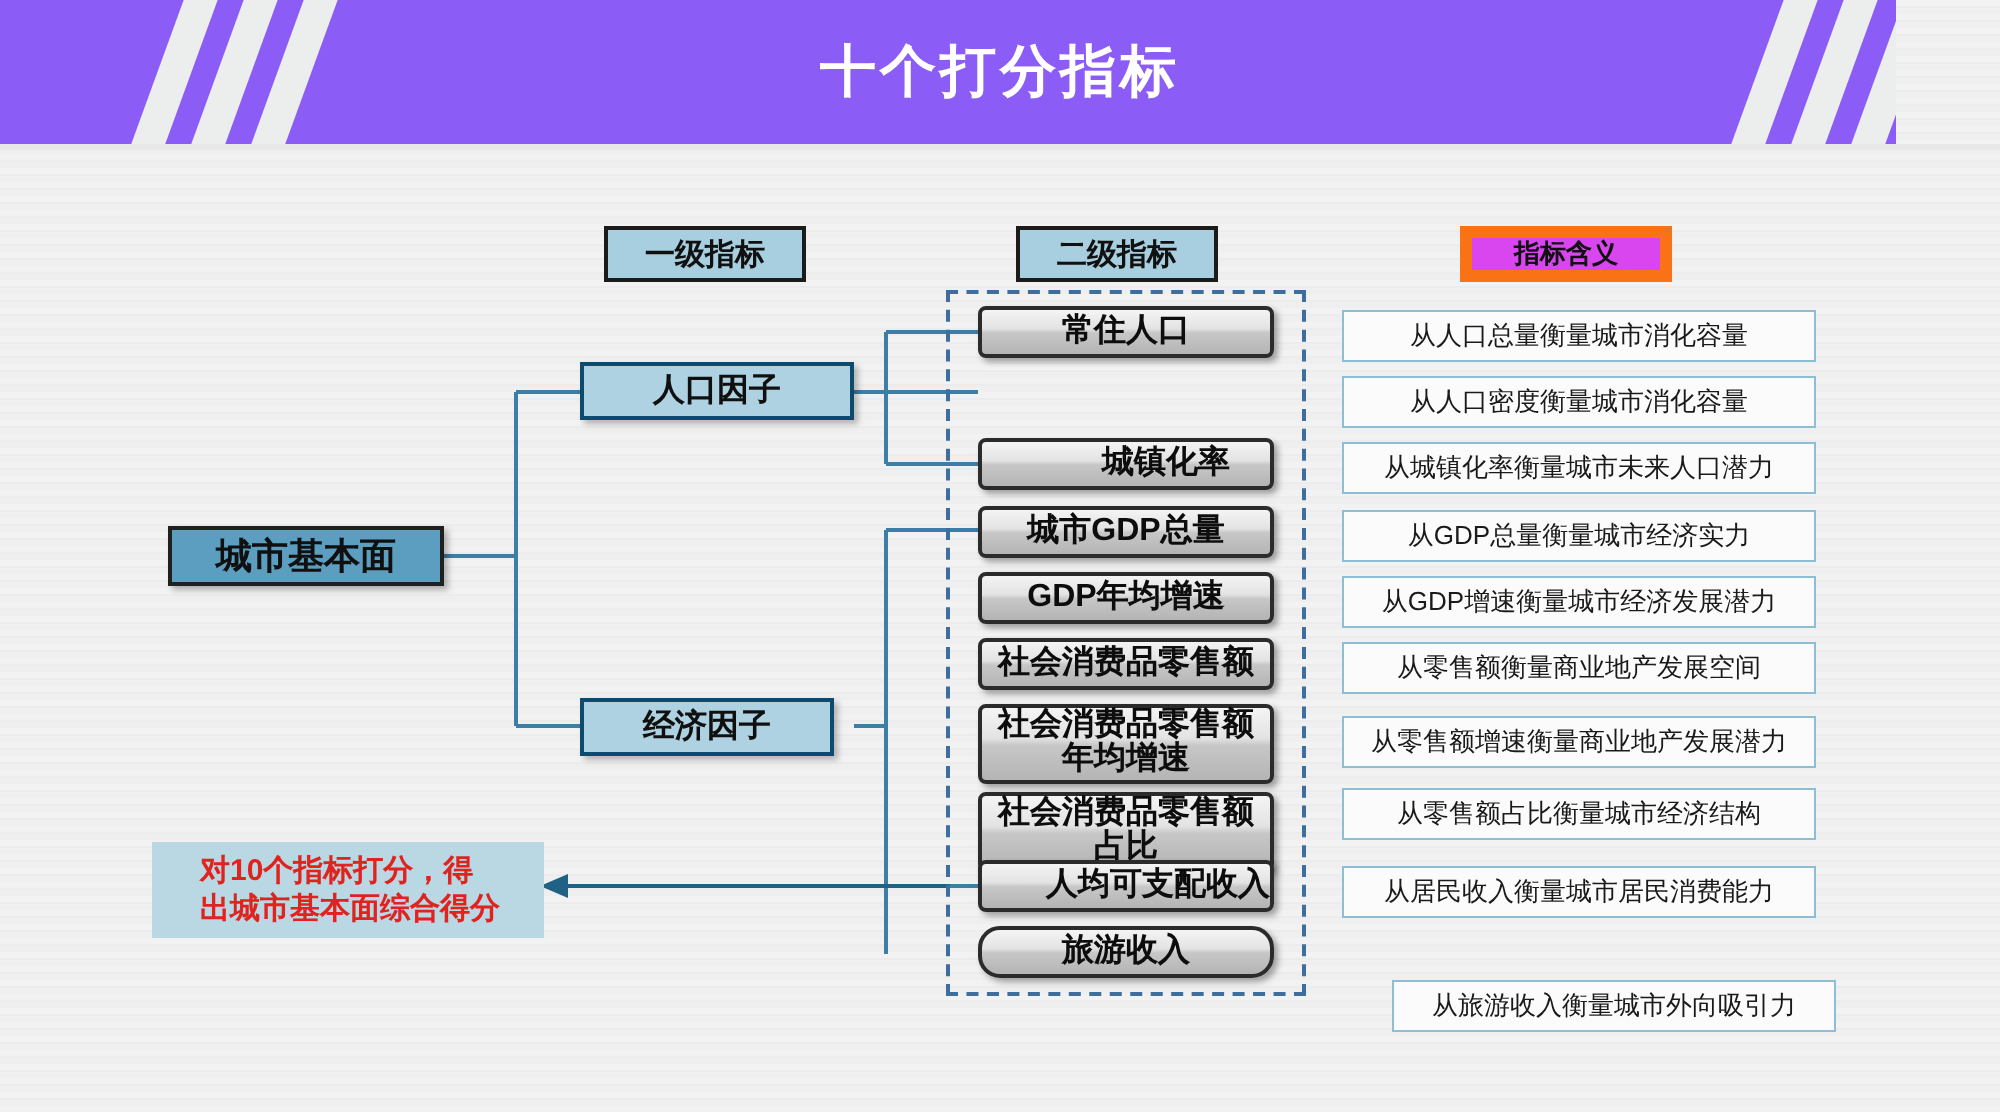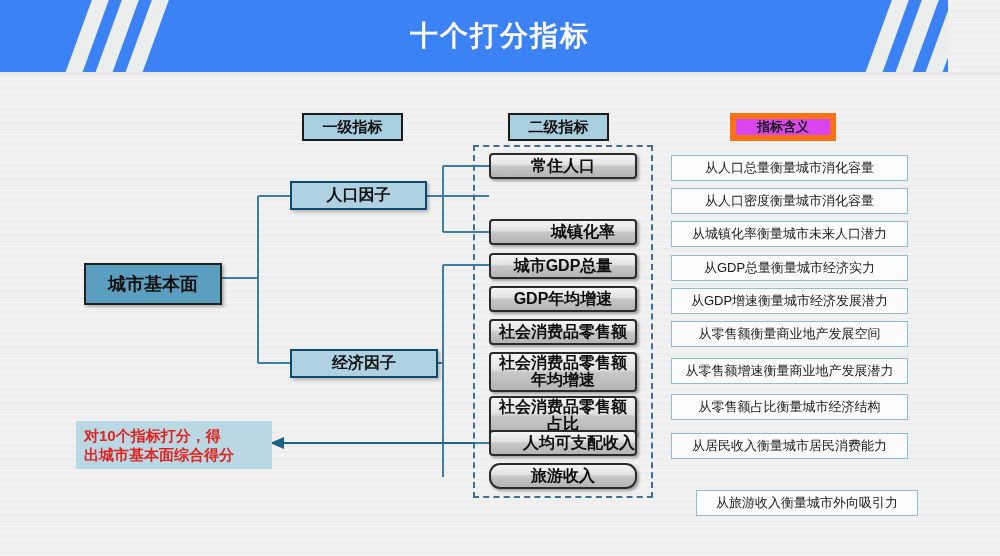--- a/index.html
+++ b/index.html
@@ -13,21 +13,21 @@
     position:absolute;left:0;top:0;width:1000px;height:556px;
     background:repeating-linear-gradient(to bottom,
        #f2f2f2 0px,#f2f2f2 3px,#ececec 3px,#ececec 4px,#efefef 4px,#efefef 7px);
     z-index:0;pointer-events:none;
   }
   #stage{position:absolute;left:0;top:0;width:1000px;height:556px;z-index:2;}
 
   
   #header{
     position:absolute;left:0;top:0;width:948px;height:72px;
-    background:#3b82f6;overflow:hidden;z-index:3;
+    background:#8b5cf6;overflow:hidden;z-index:3;
   }
   #header .stripe{
     position:absolute;top:-14px;width:17px;height:104px;
     background:#eceded;transform:skewX(-20deg);
   }
   #header .title{
     position:absolute;left:0;top:0;width:1000px;height:72px;
     display:flex;align-items:center;justify-content:center;
     color:#ffffff;font-size:28px;font-weight:bold;letter-spacing:2px;
   }
@@ -64,21 +64,21 @@
     color:#0d0d0d;font-size:16px;font-weight:bold;line-height:1.05;
     box-shadow:2px 2px 3px rgba(0,0,0,.35);
   }
   .desc-box{
     background:#fbfbfb;border:1px solid #8ebdd6;
     color:#1a1a1a;font-size:13px;
   }
   .callout-box{
     background:#b9d8e4;border:none;
     color:#e0231f;font-size:15px;font-weight:bold;line-height:1.3;
-    justify-content:flex-start;text-align:left;padding-left:8px;
+    justify-content:flex-start;text-align:left;padding-left:24px;
   }
 
   
   #dashed-group{
     position:absolute;left:473px;top:145px;width:180px;height:353px;
     border:2px dashed #3d6e9e;box-sizing:border-box;
     background:transparent;z-index:2;
   }
 
   
@@ -129,24 +129,24 @@
 </svg>
 
 <div id="dashed-group"></div>
 
 <div id="stage">
 
   <div class="box hdr-fill" style="left:302px;top:113px;width:101px;height:28px;">一级指标</div>
   <div class="box hdr-fill" style="left:508px;top:113px;width:101px;height:28px;">二级指标</div>
   <div class="box hdr-outline" style="left:730px;top:113px;width:106px;height:28px;">指标含义</div>
 
-  <div class="box root-box" style="left:84px;top:263px;width:138px;height:42px;">城市基本面</div>
+  <div class="box root-box" style="left:84px;top:263px;width:138px;height:30px;">城市基本面</div>
 
   <div class="box factor-box" style="left:290px;top:181px;width:137px;height:29px;">人口因子</div>
-  <div class="box factor-box" style="left:290px;top:349px;width:148px;height:29px;">经济因子</div>
+  <div class="box factor-box" style="left:290px;top:349px;width:127px;height:29px;">经济因子</div>
 
   <div class="box metric-box" style="left:489px;top:153px;width:148px;height:26px;">常住人口</div>
   <div class="box metric-box" style="left:489px;top:219px;width:148px;height:26px;padding-left:40px;">城镇化率</div>
   <div class="box metric-box" style="left:489px;top:253px;width:148px;height:26px;">城市GDP总量</div>
   <div class="box metric-box" style="left:489px;top:286px;width:148px;height:26px;">GDP年均增速</div>
   <div class="box metric-box" style="left:489px;top:319px;width:148px;height:26px;">社会消费品零售额</div>
   <div class="box metric-box" style="left:489px;top:352px;width:148px;height:40px;white-space:pre-line;">社会消费品零售额
 年均增速</div>
   <div class="box metric-box" style="left:489px;top:396px;width:148px;height:40px;white-space:pre-line;">社会消费品零售额
 占比</div>

